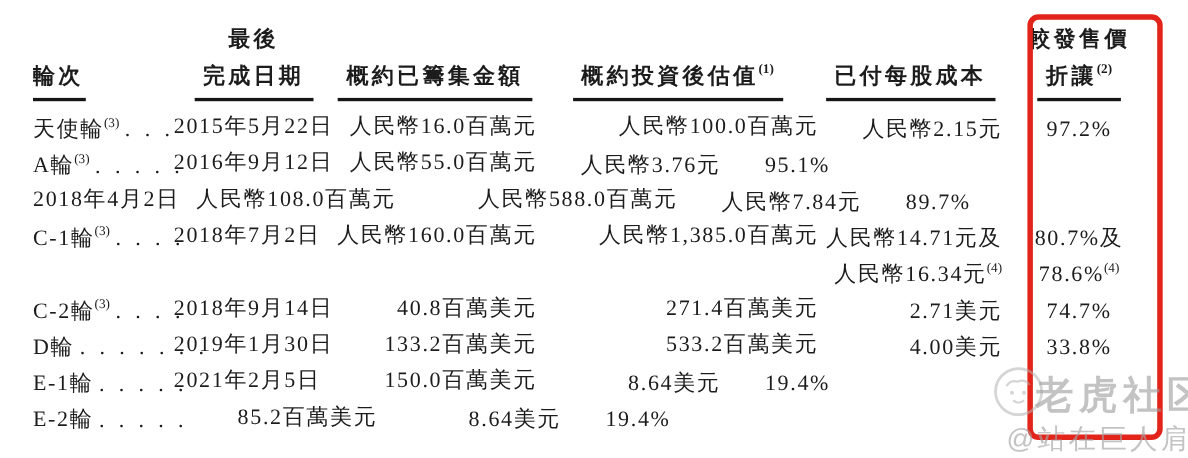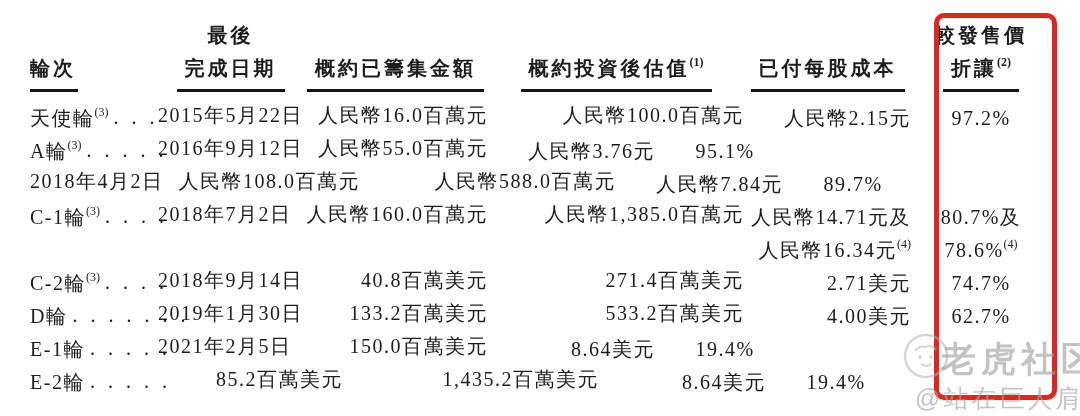--- a/index.html
+++ b/index.html
@@ -118,35 +118,34 @@
         <div class="c c5"><span>2.71美元</span><sup></sup></div>
         <div class="c c6"><span>74.7%</span><sup></sup></div>
       </div>
 
       <div class="trow">
         <div class="c c1"><span>D輪</span><sup></sup><span class="leader">. . . . . . .</span></div>
         <div class="c c2">2019年1月30日</div>
         <div class="c c3">133.2百萬美元</div>
         <div class="c c4">533.2百萬美元</div>
         <div class="c c5"><span>4.00美元</span><sup></sup></div>
-        <div class="c c6"><span>62.7%</span><sup></sup></div>
+        <div class="c c6"><span>33.8%</span><sup></sup></div>
       </div>
 
       <div class="trow">
         <div class="c c1"><span>E-1輪</span><sup></sup><span class="leader">. . . . .</span></div>
         <div class="c c2">2021年2月5日</div>
         <div class="c c3">150.0百萬美元</div>
         <div class="c c5"><span>8.64美元</span><sup></sup></div>
         <div class="c c6"><span>19.4%</span><sup></sup></div>
       </div>
 
       <div class="trow">
         <div class="c c1"><span>E-2輪</span><sup></sup><span class="leader">. . . . .</span></div>
         <div class="c c3">85.2百萬美元</div>
-        <div class="c c4">1,435.2百萬美元</div>
         <div class="c c5"><span>8.64美元</span><sup></sup></div>
         <div class="c c6"><span>19.4%</span><sup></sup></div>
       </div>
 
     </div>
   </div>
 
   <div class="redbox" style="border-color: rgb(226, 36, 26);"></div>
 
   <div class="wm">

